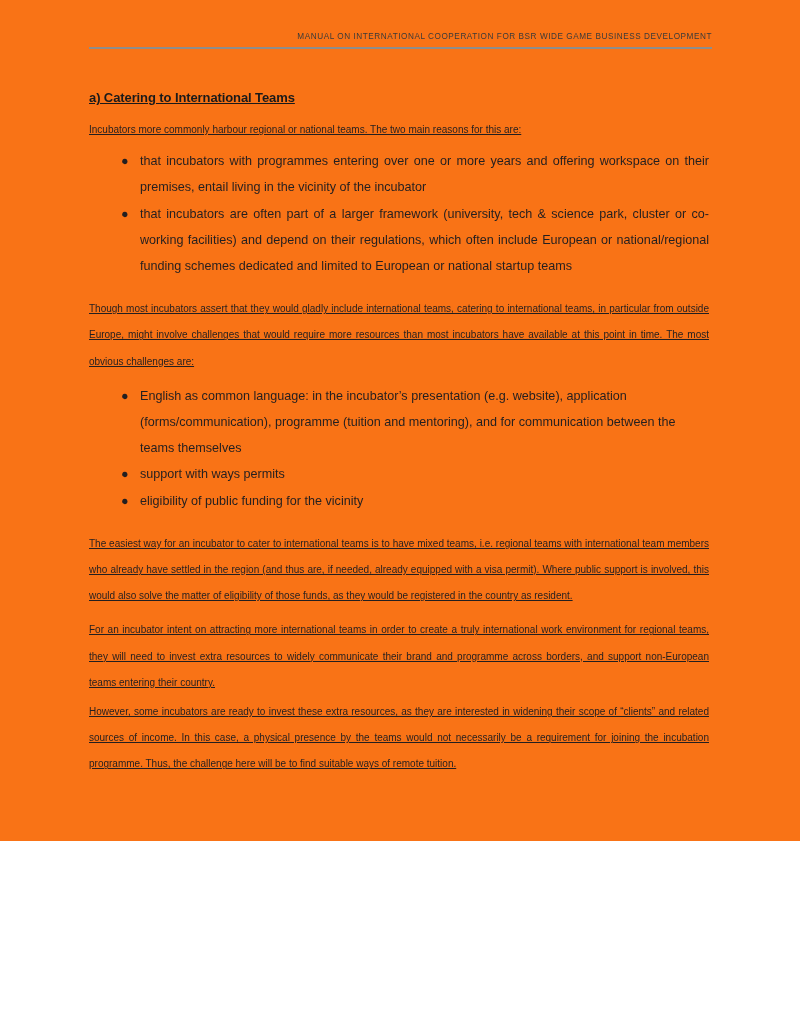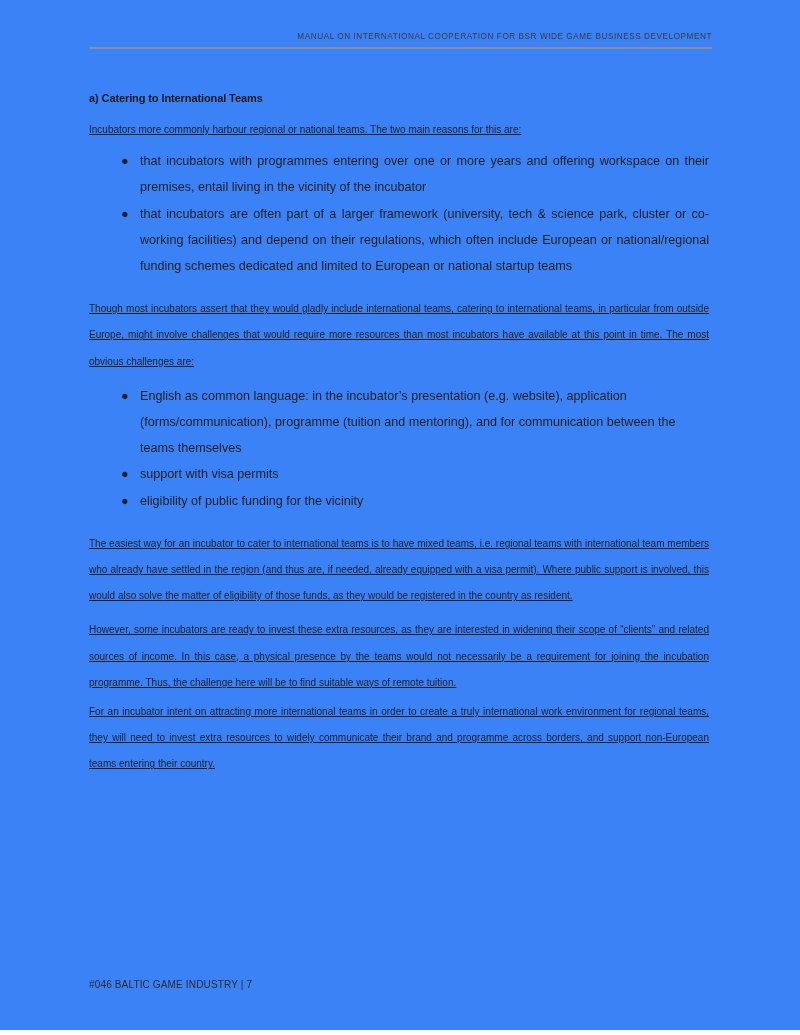--- a/index.html
+++ b/index.html
@@ -10,23 +10,23 @@
   body {
     width: 800px;
     height: 1035px;
     font-family: "Liberation Sans", sans-serif;
     color: #231f20;
     -webkit-font-smoothing: antialiased;
   }
   .page {
     position: relative;
     width: 800px;
-    height: 1030px;
+    height: 841px;
     box-sizing: border-box;
-    background: #3b82f6;
+    background: #f97316;
     overflow: hidden;
   }
 
   
   .header {
     position: absolute;
     top: 30px;
     left: 89px;
     width: 623px;
   }
@@ -48,26 +48,27 @@
 
   
   .body {
     position: absolute;
     top: 88px;
     left: 89px;
     width: 620px;
   }
 
   h1.section-title {
-    font-size: 11px;
+    font-size: 13px;
     font-weight: bold;
     letter-spacing: -0.1px;
     margin: 0 0 9px 0;
     line-height: 20px;
     color: #1a1a1a;
+    text-decoration: underline;
   }
 
   p.para {
     font-size: 10px;
     line-height: 26.2px;
     margin: 0 0 8px 0;
     text-align: justify;
     text-justify: inter-word;
     color: #231f20;
     hyphens: none;
@@ -158,33 +159,33 @@
 
     <p class="para gap-before">Though most incubators assert that they would gladly include international teams, catering to international teams, in particular from outside Europe, might involve challenges that would require more resources than most incubators have available at this point in time. The most obvious challenges are:</p>
 
     <ul class="bullets">
       <li>
         <span class="bullet-dot">●</span>
         <span class="li-text">English as common language: in the incubator’s presentation (e.g. website), application (forms/communication), programme (tuition and mentoring), and for communication between the teams themselves</span>
       </li>
       <li>
         <span class="bullet-dot">●</span>
-        <span class="li-text">support with visa permits</span>
+        <span class="li-text">support with ways permits</span>
       </li>
       <li>
         <span class="bullet-dot">●</span>
         <span class="li-text">eligibility of public funding for the vicinity</span>
       </li>
     </ul>
 
     <p class="para gap-before">The easiest way for an incubator to cater to international teams is to have mixed teams, i.e. regional teams with international team members who already have settled in the region (and thus are, if needed, already equipped with a visa permit). Where public support is involved, this would also solve the matter of eligibility of those funds, as they would be registered in the country as resident.</p>
 
+    <p class="para tight">For an incubator intent on attracting more international teams in order to create a truly international work environment for regional teams, they will need to invest extra resources to widely communicate their brand and programme across borders, and support non-European teams entering their country.</p>
+
     <p class="para tight">However, some incubators are ready to invest these extra resources, as they are interested in widening their scope of “clients” and related sources of income. In this case, a physical presence by the teams would not necessarily be a requirement for joining the incubation programme. Thus, the challenge here will be to find suitable ways of remote tuition.</p>
-
-    <p class="para tight">For an incubator intent on attracting more international teams in order to create a truly international work environment for regional teams, they will need to invest extra resources to widely communicate their brand and programme across borders, and support non-European teams entering their country.</p>
 
 
   </div>
 
   <div class="footer">
     <div class="footer-text">#046 BALTIC GAME INDUSTRY | 7</div>
   </div>
 
 </div>
 

